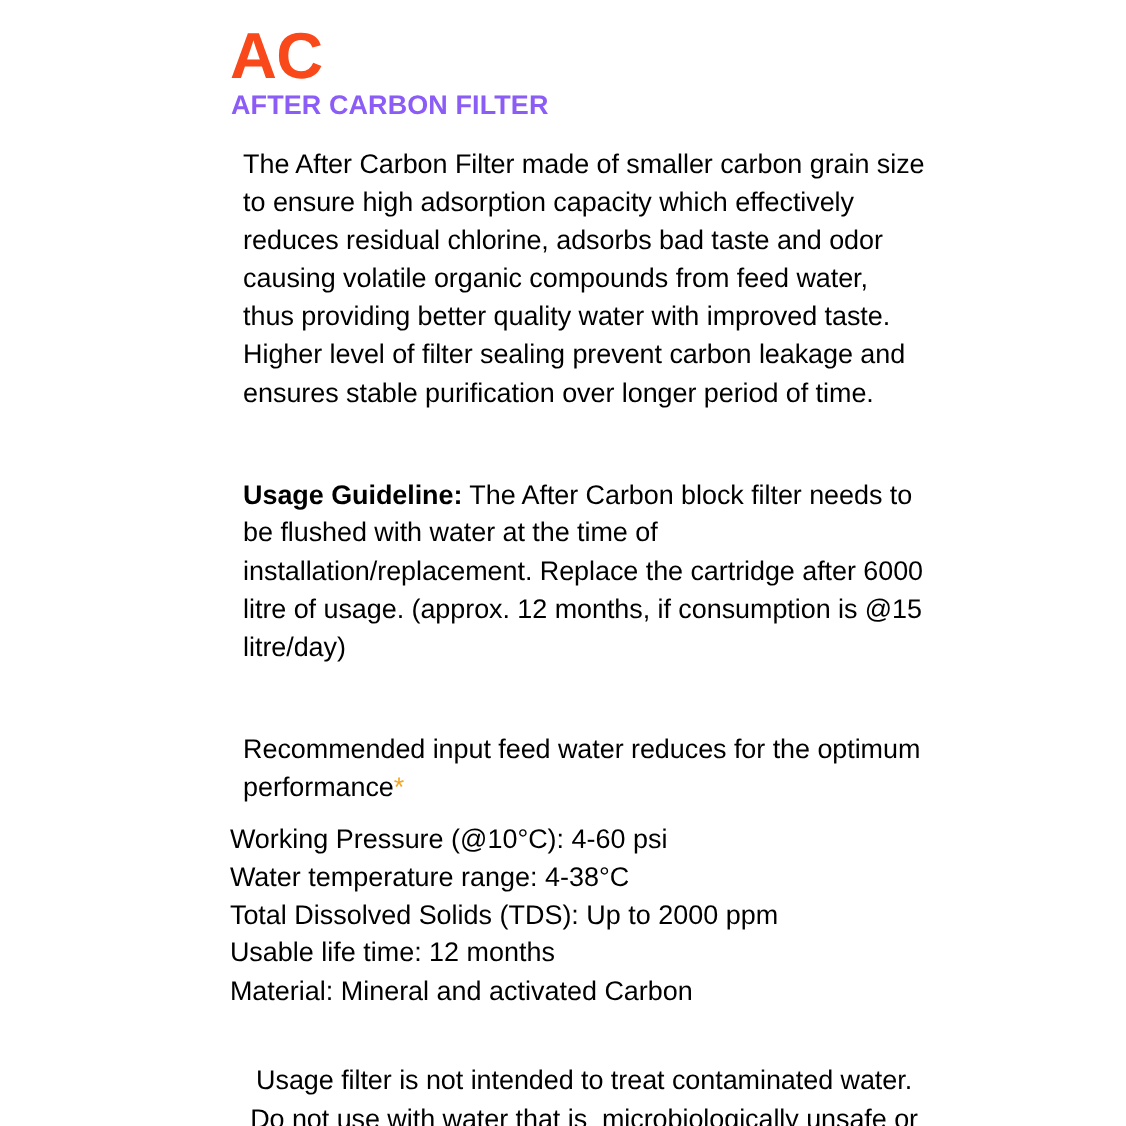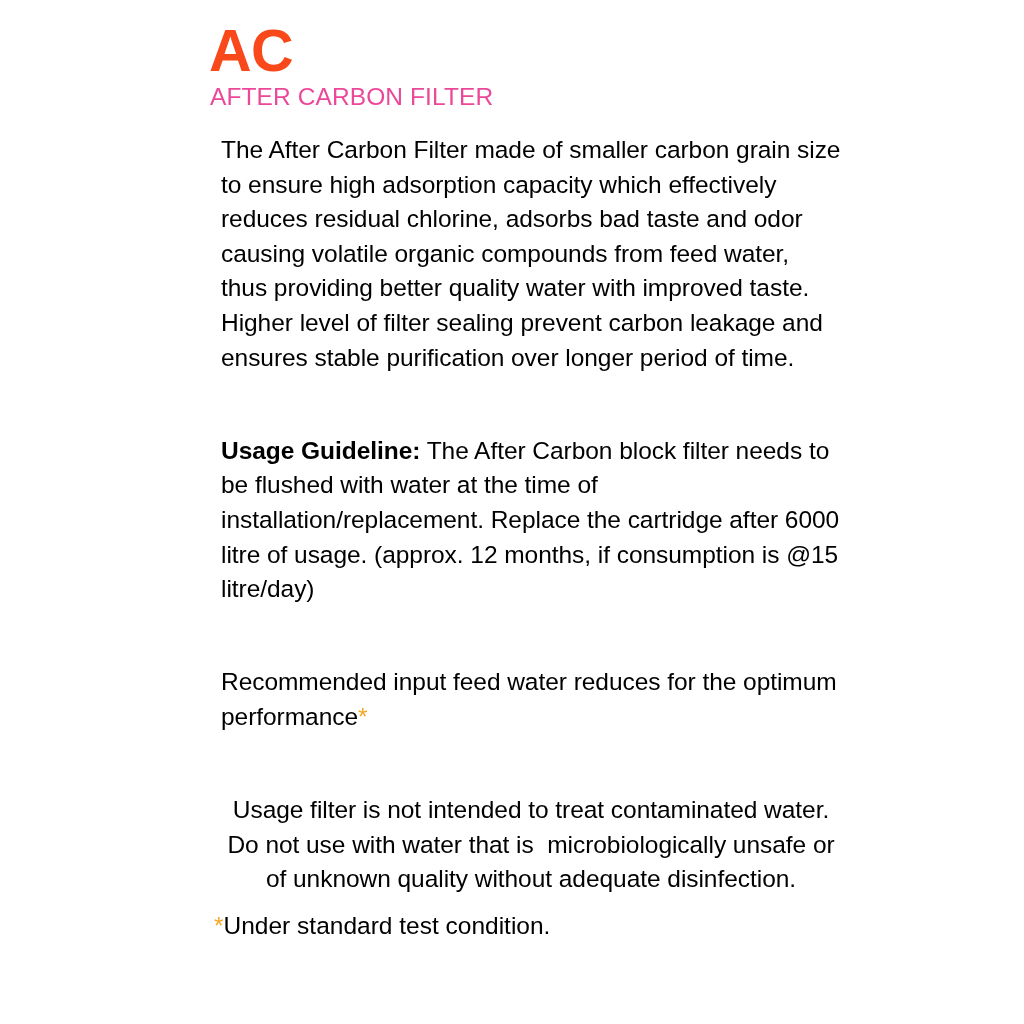--- a/index.html
+++ b/index.html
@@ -38,22 +38,22 @@
     font-weight: 700;
     color: #f9481a;
     letter-spacing: -0.5px;
     margin: 0;
     padding: 0;
   }
 
   .subtitle {
     font-size: 24.5px;
     line-height: 30px;
-    font-weight: 400;
-    color: #ec4899;
+    font-weight: 700;
+    color: #8b5cf6;
     letter-spacing: 0.1px;
     margin: 0;
     padding: 0 0 0 1px;
   }
 
   
   .para {
     font-size: 24.5px;
     line-height: 34.6px;
     color: #000000;
@@ -122,20 +122,27 @@
     <p class="para intro">The After Carbon Filter made of smaller carbon grain size to ensure high adsorption capacity which effectively reduces residual chlorine, adsorbs bad taste and odor causing volatile organic compounds from feed water, thus providing better quality water with improved taste. Higher level of filter sealing prevent carbon leakage and ensures stable purification over longer period of time.</p>
 
     <div class="blank-line"></div>
 
     <p class="para"><span class="bold-lead">Usage Guideline:</span><span class="nowrapblock"> The After Carbon block filter needs to be flushed with water at the time of installation/replacement. Replace the cartridge after 6000 litre of usage. (approx. 12 months, if consumption is @15 litre/day)</span></p>
 
     <div class="blank-line"></div>
 
     <p class="para"><span>Recommended input feed water reduces for the optimum performance</span><span class="asterisk">*</span></p>
 
+    <ul class="speclist">
+      <li>Working Pressure (@10°C): 4-60 psi</li>
+      <li>Water temperature range: 4-38°C</li>
+      <li>Total Dissolved Solids (TDS): Up to 2000 ppm</li>
+      <li>Usable life time: 12 months</li>
+      <li>Material: Mineral and activated Carbon</li>
+    </ul>
 
     <div class="blank-line"></div>
 
     <p class="para nowrapblock">Usage filter is not intended to treat contaminated water. Do not use with water that is  microbiologically unsafe or of unknown quality without adequate disinfection.</p>
 
     <p class="footnote"><span class="asterisk">*</span><span>Under standard test condition.</span></p>
 
   </div>
 </div>
 

